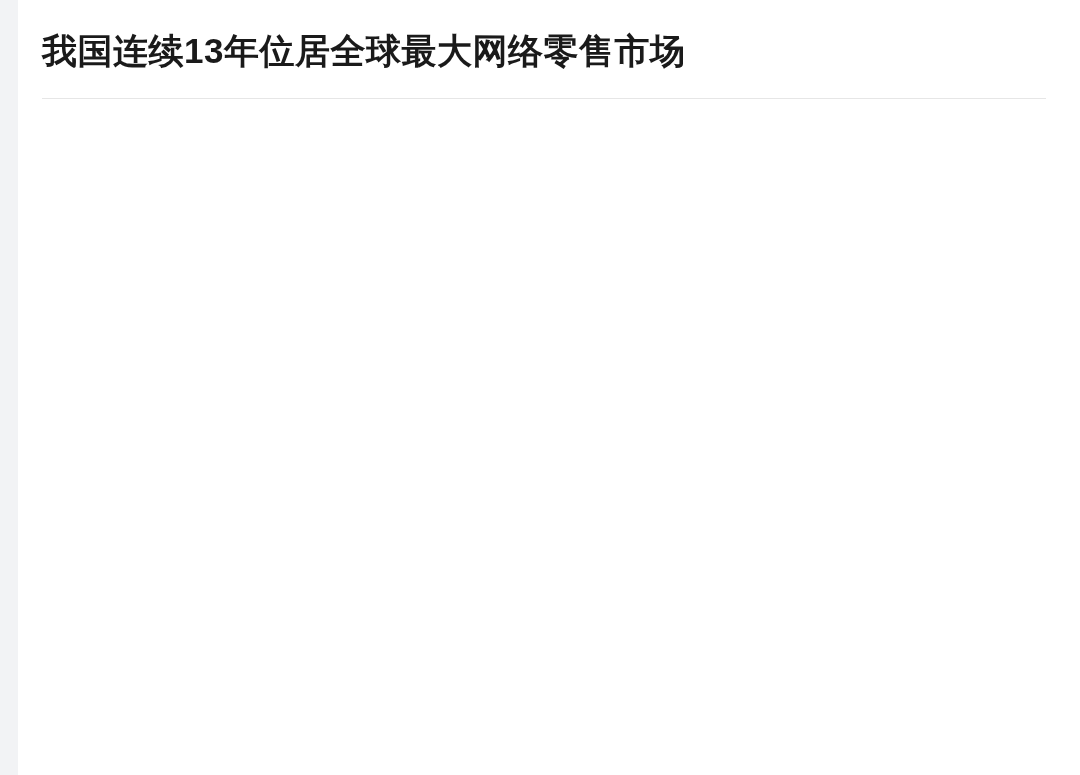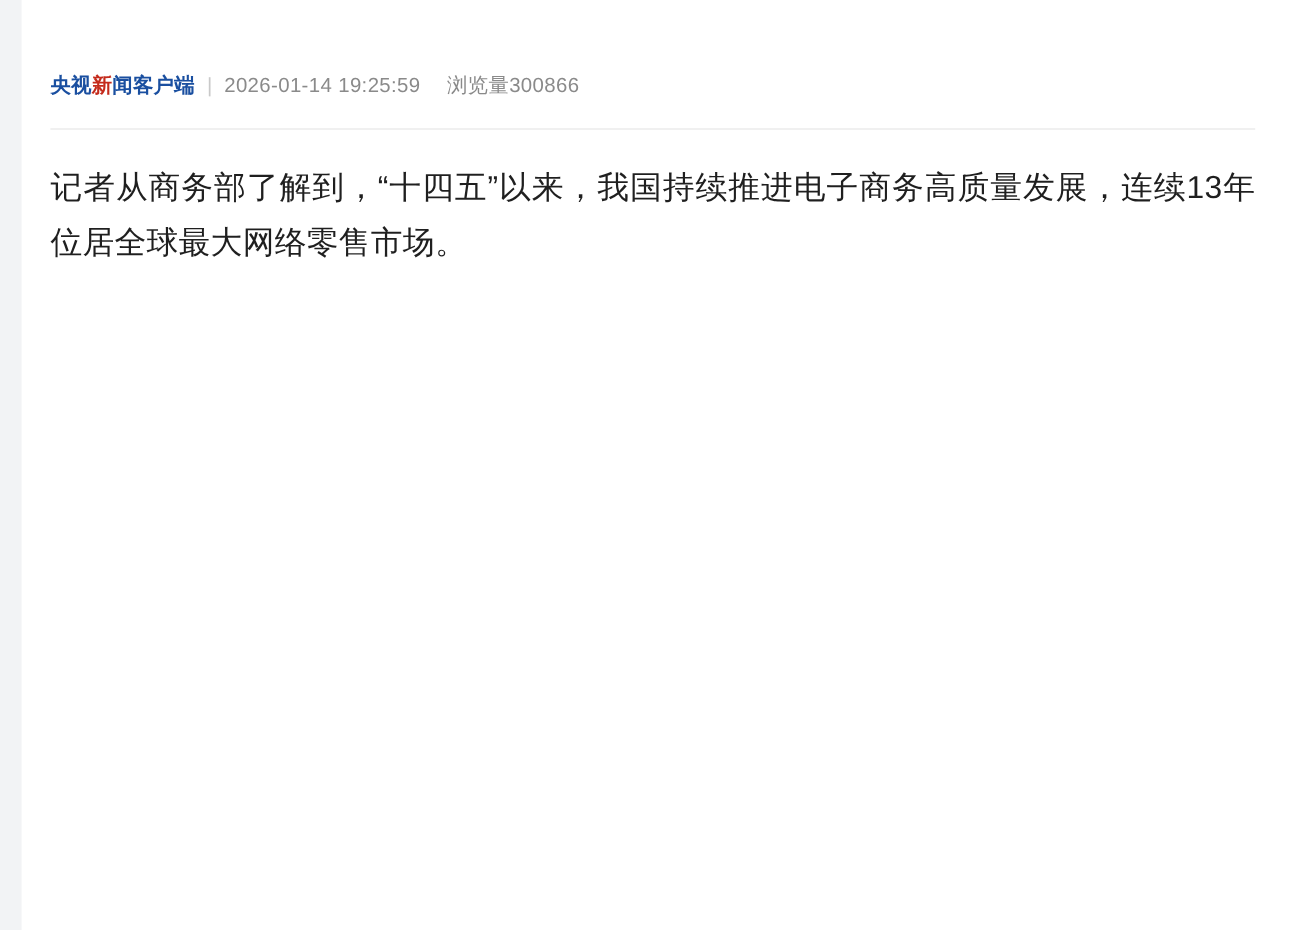--- a/index.html
+++ b/index.html
@@ -95,27 +95,21 @@
 </style>
 </head>
 <body>
 
 <div class="page">
 
   <div class="left-rail"></div>
 
   <div class="content">
 
+    <h1 class="article-title">我国连续13年位居全球最大网络零售市场</h1>
 
-    <div class="meta-row">
-      <span class="source"><span class="s-blue">央视</span><span class="s-red">新</span><span class="s-blue">闻客户端</span></span>
-      <span class="meta-sep">|</span>
-      <span class="meta-date">2026-01-14 19:25:59</span>
-      <span class="meta-views">浏览量300866</span>
-    </div>
 
     <div class="divider"></div>
 
-    <p class="body-para">记者从商务部了解到，“十四五”以来，我国持续推进电子商务高质量发展，连续13年位居全球最大网络零售市场。</p>
 
 
   </div>
 </div>
 
 </body></html>

